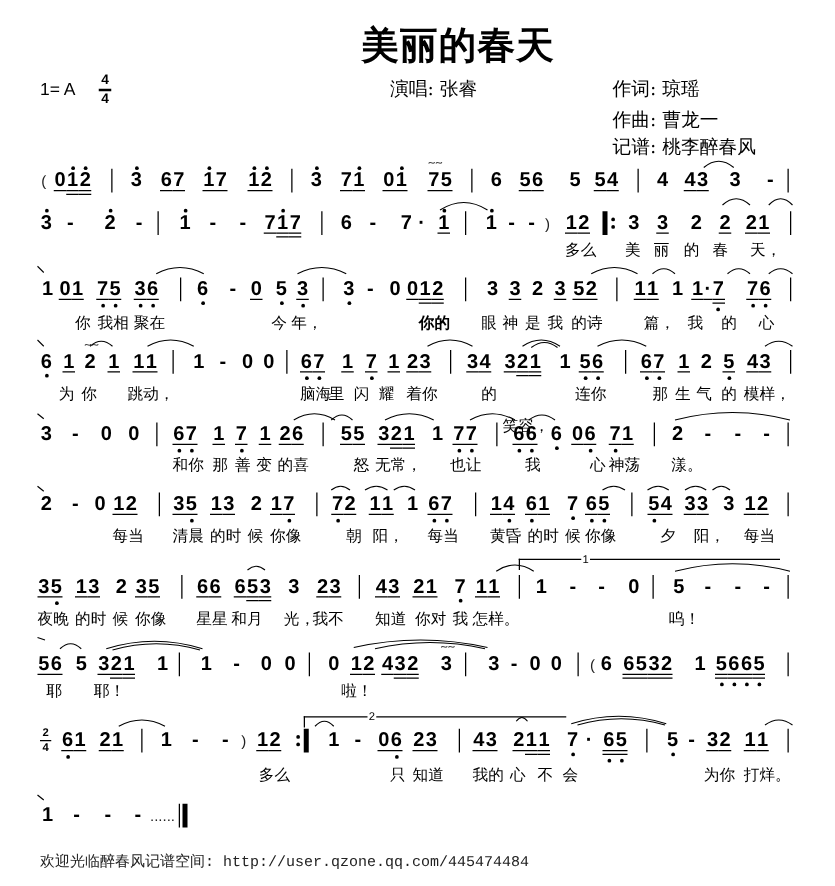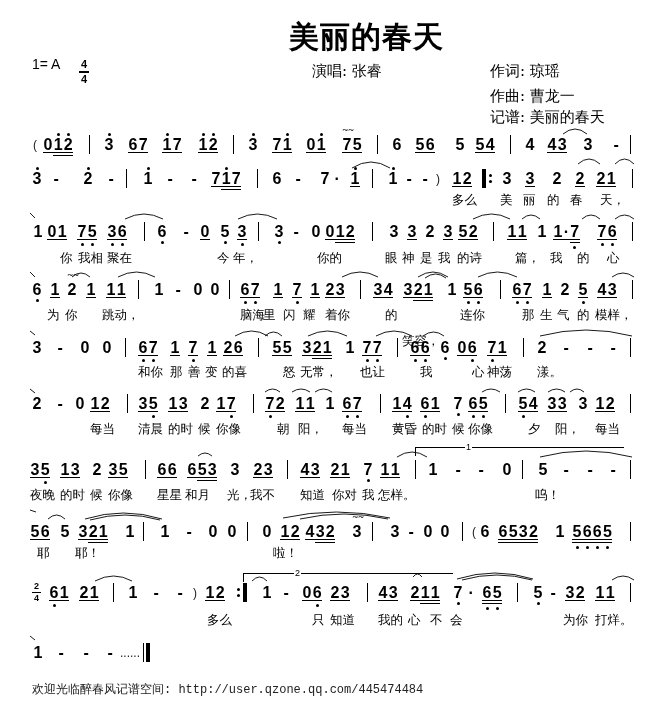--- a/index.html
+++ b/index.html
@@ -1,19 +1,19 @@
 <!DOCTYPE html>
 <html><head>
 <meta charset="utf-8">
 <style>
   html,body{margin:0;padding:0;background:#fff;}
   body{width:668px;height:709px;position:relative;overflow:hidden;color:#000;font-family:"DejaVu Sans",sans-serif;}
   .abs{position:absolute;white-space:nowrap;}
   .title{left:289px;top:19px;font:bold 30px/36px "DejaVu Serif",serif;letter-spacing:1px;}
-  .key{left:32px;top:56px;font:14px/16px "Liberation Sans",sans-serif;}
+  .key{left:32px;top:63px;font:14px/16px "Liberation Sans",sans-serif;}
   .tsig{left:79px;top:59px;width:10px;text-align:center;font:bold 11px/11px "Liberation Sans",sans-serif;}
   .tsig .bar-line{display:block;height:1.5px;background:#000;margin:1px 0;}
   .tsig span{display:block;}
   .meta{font:15px/18px "DejaVu Serif",serif;}
   .singer{left:312px;top:62px;}
   .lyricist{left:490px;top:62px;}
   .composer{left:490px;top:87px;}
   .transcriber{left:490px;top:108px;}
   .footer{left:32px;top:683px;font:12px/14px "Liberation Mono",monospace;color:#222;}
 
@@ -57,21 +57,21 @@
   <div class="abs title">美丽的春天</div>
   <div class="abs key">1= A</div>
   <div class="abs tsig">
     <span>4</span>
     <i class="bar-line"></i>
     <span>4</span>
   </div>
   <div class="abs meta singer">演唱: 张睿</div>
   <div class="abs meta lyricist">作词: 琼瑶</div>
   <div class="abs meta composer">作曲: 曹龙一</div>
-  <div class="abs meta transcriber">记谱: 美丽的春天</div>
+  <div class="abs meta transcriber">记谱: 桃李醉春风</div>
 </div>
 
 <div id="score">
     <div class="row" style="top: 137px;">
       <span class="sym" style="left: 33px;">(</span>
       <span class="grp" style="left: 43px;">
         <span class="nt u1">0</span>
         <span class="nt u2 hi">1</span>
         <span class="nt u2 hi">2</span>
       </span>
@@ -306,21 +306,21 @@
         <span class="nt u1 lo">6</span>
       </span>
       <div class="bar single" style="left: 632px;"></div>
     </div>
     <div class="lyrow" style="top: 251px;">
       <span class="lyr" style="left: 60px;">你</span>
       <span class="lyr" style="left: 78px;">我相</span>
       <span class="lyr" style="left: 107px;">聚在</span>
       <span class="lyr" style="left: 217px;">今</span>
       <span class="lyr" style="left: 233px;">年，</span>
-      <span class="lyr" style="left: 317px;">你的</span>
+      <span class="lyr" style="left: 335px; font-weight: bold;">你的</span>
       <span class="lyr" style="left: 385px;">眼</span>
       <span class="lyr" style="left: 402px;">神</span>
       <span class="lyr" style="left: 420px;">是</span>
       <span class="lyr" style="left: 438px;">我</span>
       <span class="lyr" style="left: 457px;">的诗</span>
       <span class="lyr" style="left: 515px;">篇，</span>
       <span class="lyr" style="left: 550px;">我</span>
       <span class="lyr" style="left: 577px;">的</span>
       <span class="lyr" style="left: 607px;">心</span>
     </div>

